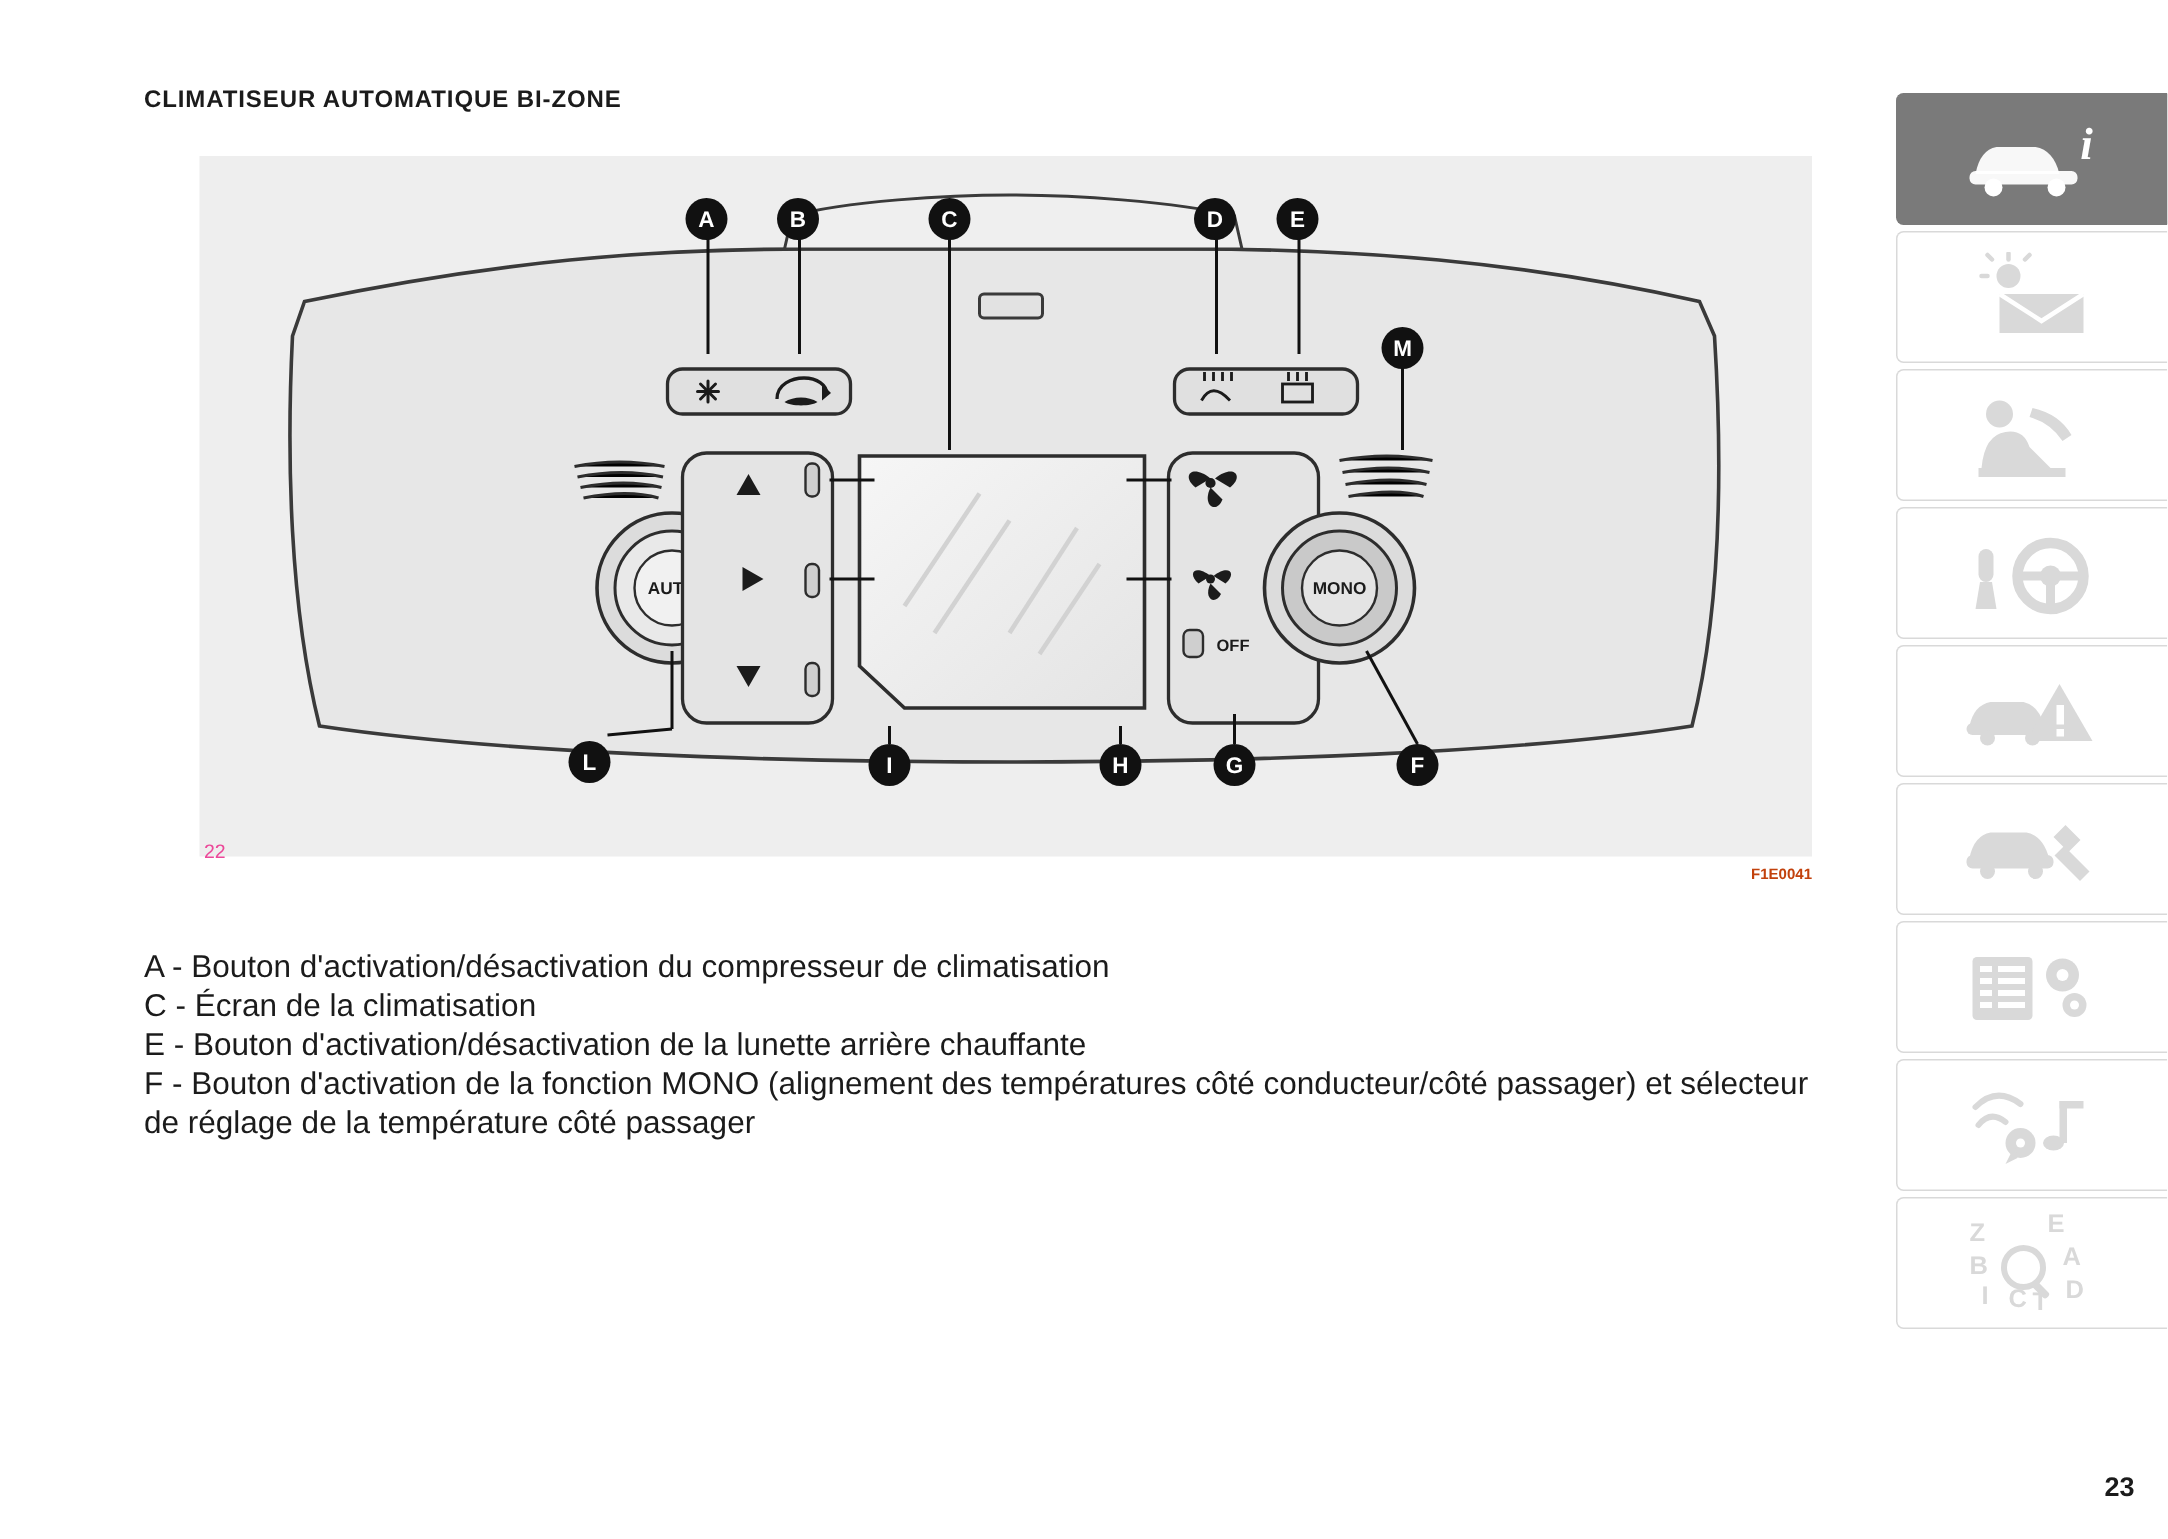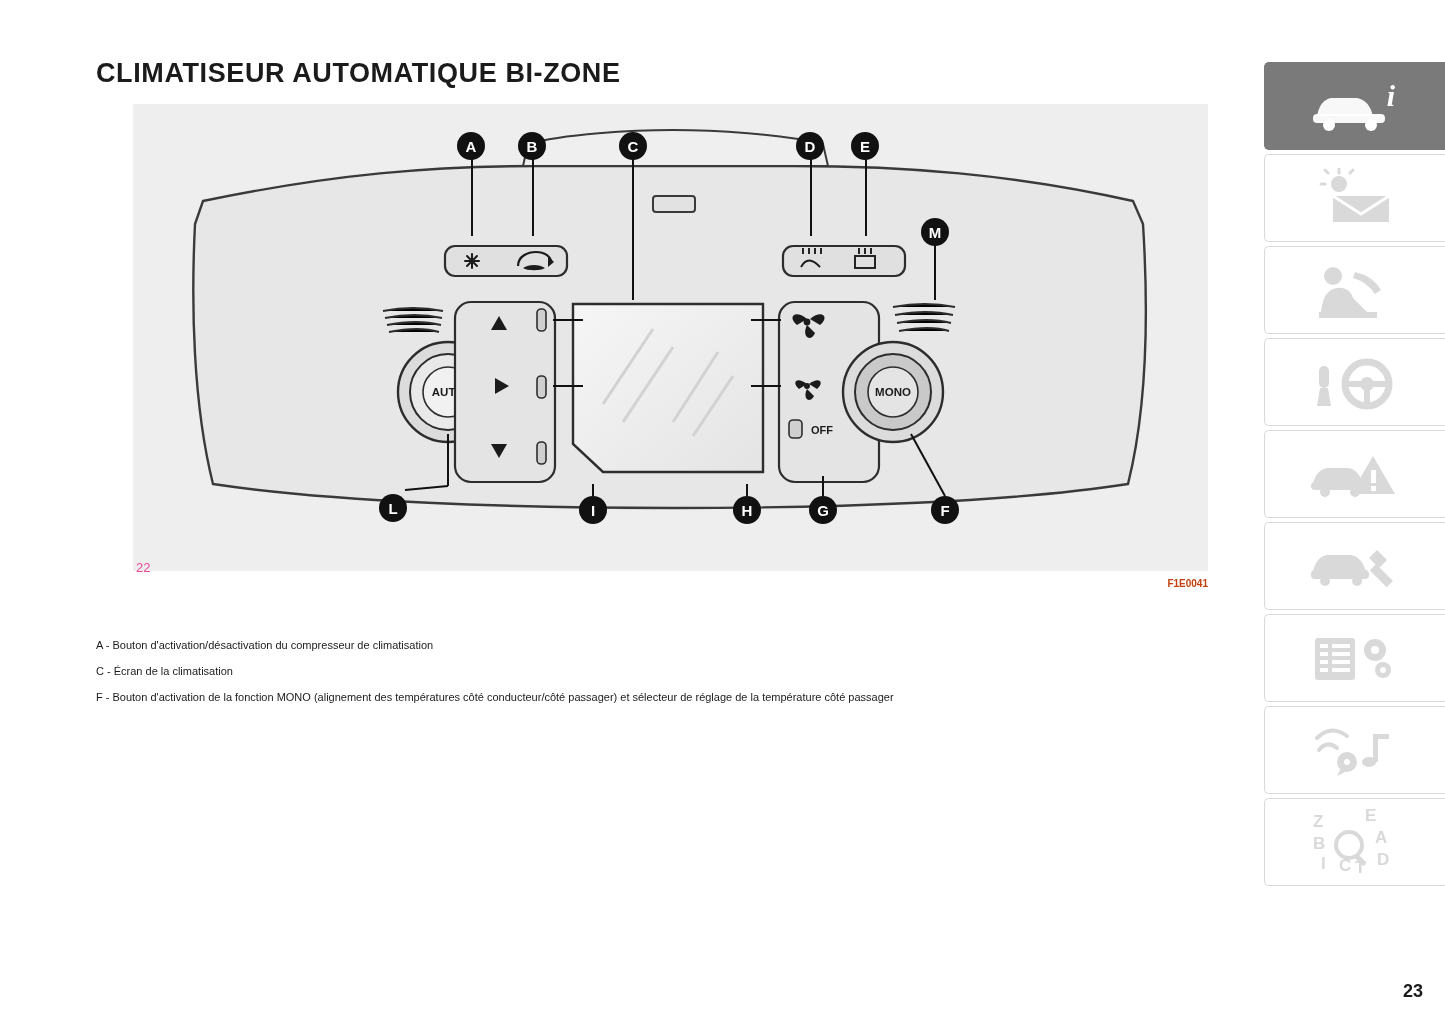--- a/index.html
+++ b/index.html
@@ -10,21 +10,21 @@
     font-family: "Liberation Sans", sans-serif;
     color: #1b1b1b;
     position: relative;
     overflow: hidden;
   }
 
   
   .page-title {
     position: absolute;
     left: 96px; top: 58px;
-    font-size: 27px;
+    font-size: 16px;
     font-weight: bold;
     letter-spacing: 0.6px;
   }
 
   
   .figure {
     position: absolute;
     left: 133px; top: 104px;
     width: 1075px; height: 467px;
     background: #eeeeee;
@@ -56,21 +56,21 @@
     align-items: center;
     justify-content: center;
     z-index: 6;
   }
 
   
   .legend {
     position: absolute;
     left: 96px; top: 632px;
     width: 1130px;
-    font-size: 11px;
+    font-size: 21px;
     line-height: 26px;
     color: #1b1b1b;
   }
   .legend p { margin: 0 0 0 0; }
 
   
   .sidebar {
     position: absolute;
     right: 0; top: 62px;
     width: 181px;
@@ -255,20 +255,21 @@
   <div class="bubble" style="left:676px; top:392px;">G</div>
   <div class="bubble" style="left:798px; top:392px;">F</div>
 </div>
 
 <div class="fig-caption-left">22</div>
 <div class="fig-caption-right">F1E0041</div>
 
 <div class="legend">
   <p>A - Bouton d'activation/désactivation du compresseur de climatisation</p>
   <p>C - Écran de la climatisation</p>
+  <p>E - Bouton d'activation/désactivation de la lunette arrière chauffante</p>
   <p>F - Bouton d'activation de la fonction MONO (alignement des températures côté conducteur/côté passager) et sélecteur de réglage de la température côté passager</p>
 </div>
 
 <div class="sidebar">
 
   <div class="side-tab active">
     <span>
       <svg width="104" height="56" viewBox="0 0 104 56">
         <path d="M14 38 q3 -16 14 -18 h26 q12 2 16 18 z" fill="#ffffff" opacity="0.95"></path>
         <rect x="10" y="36" width="72" height="9" rx="4" fill="#ffffff" opacity="0.95"></rect>

